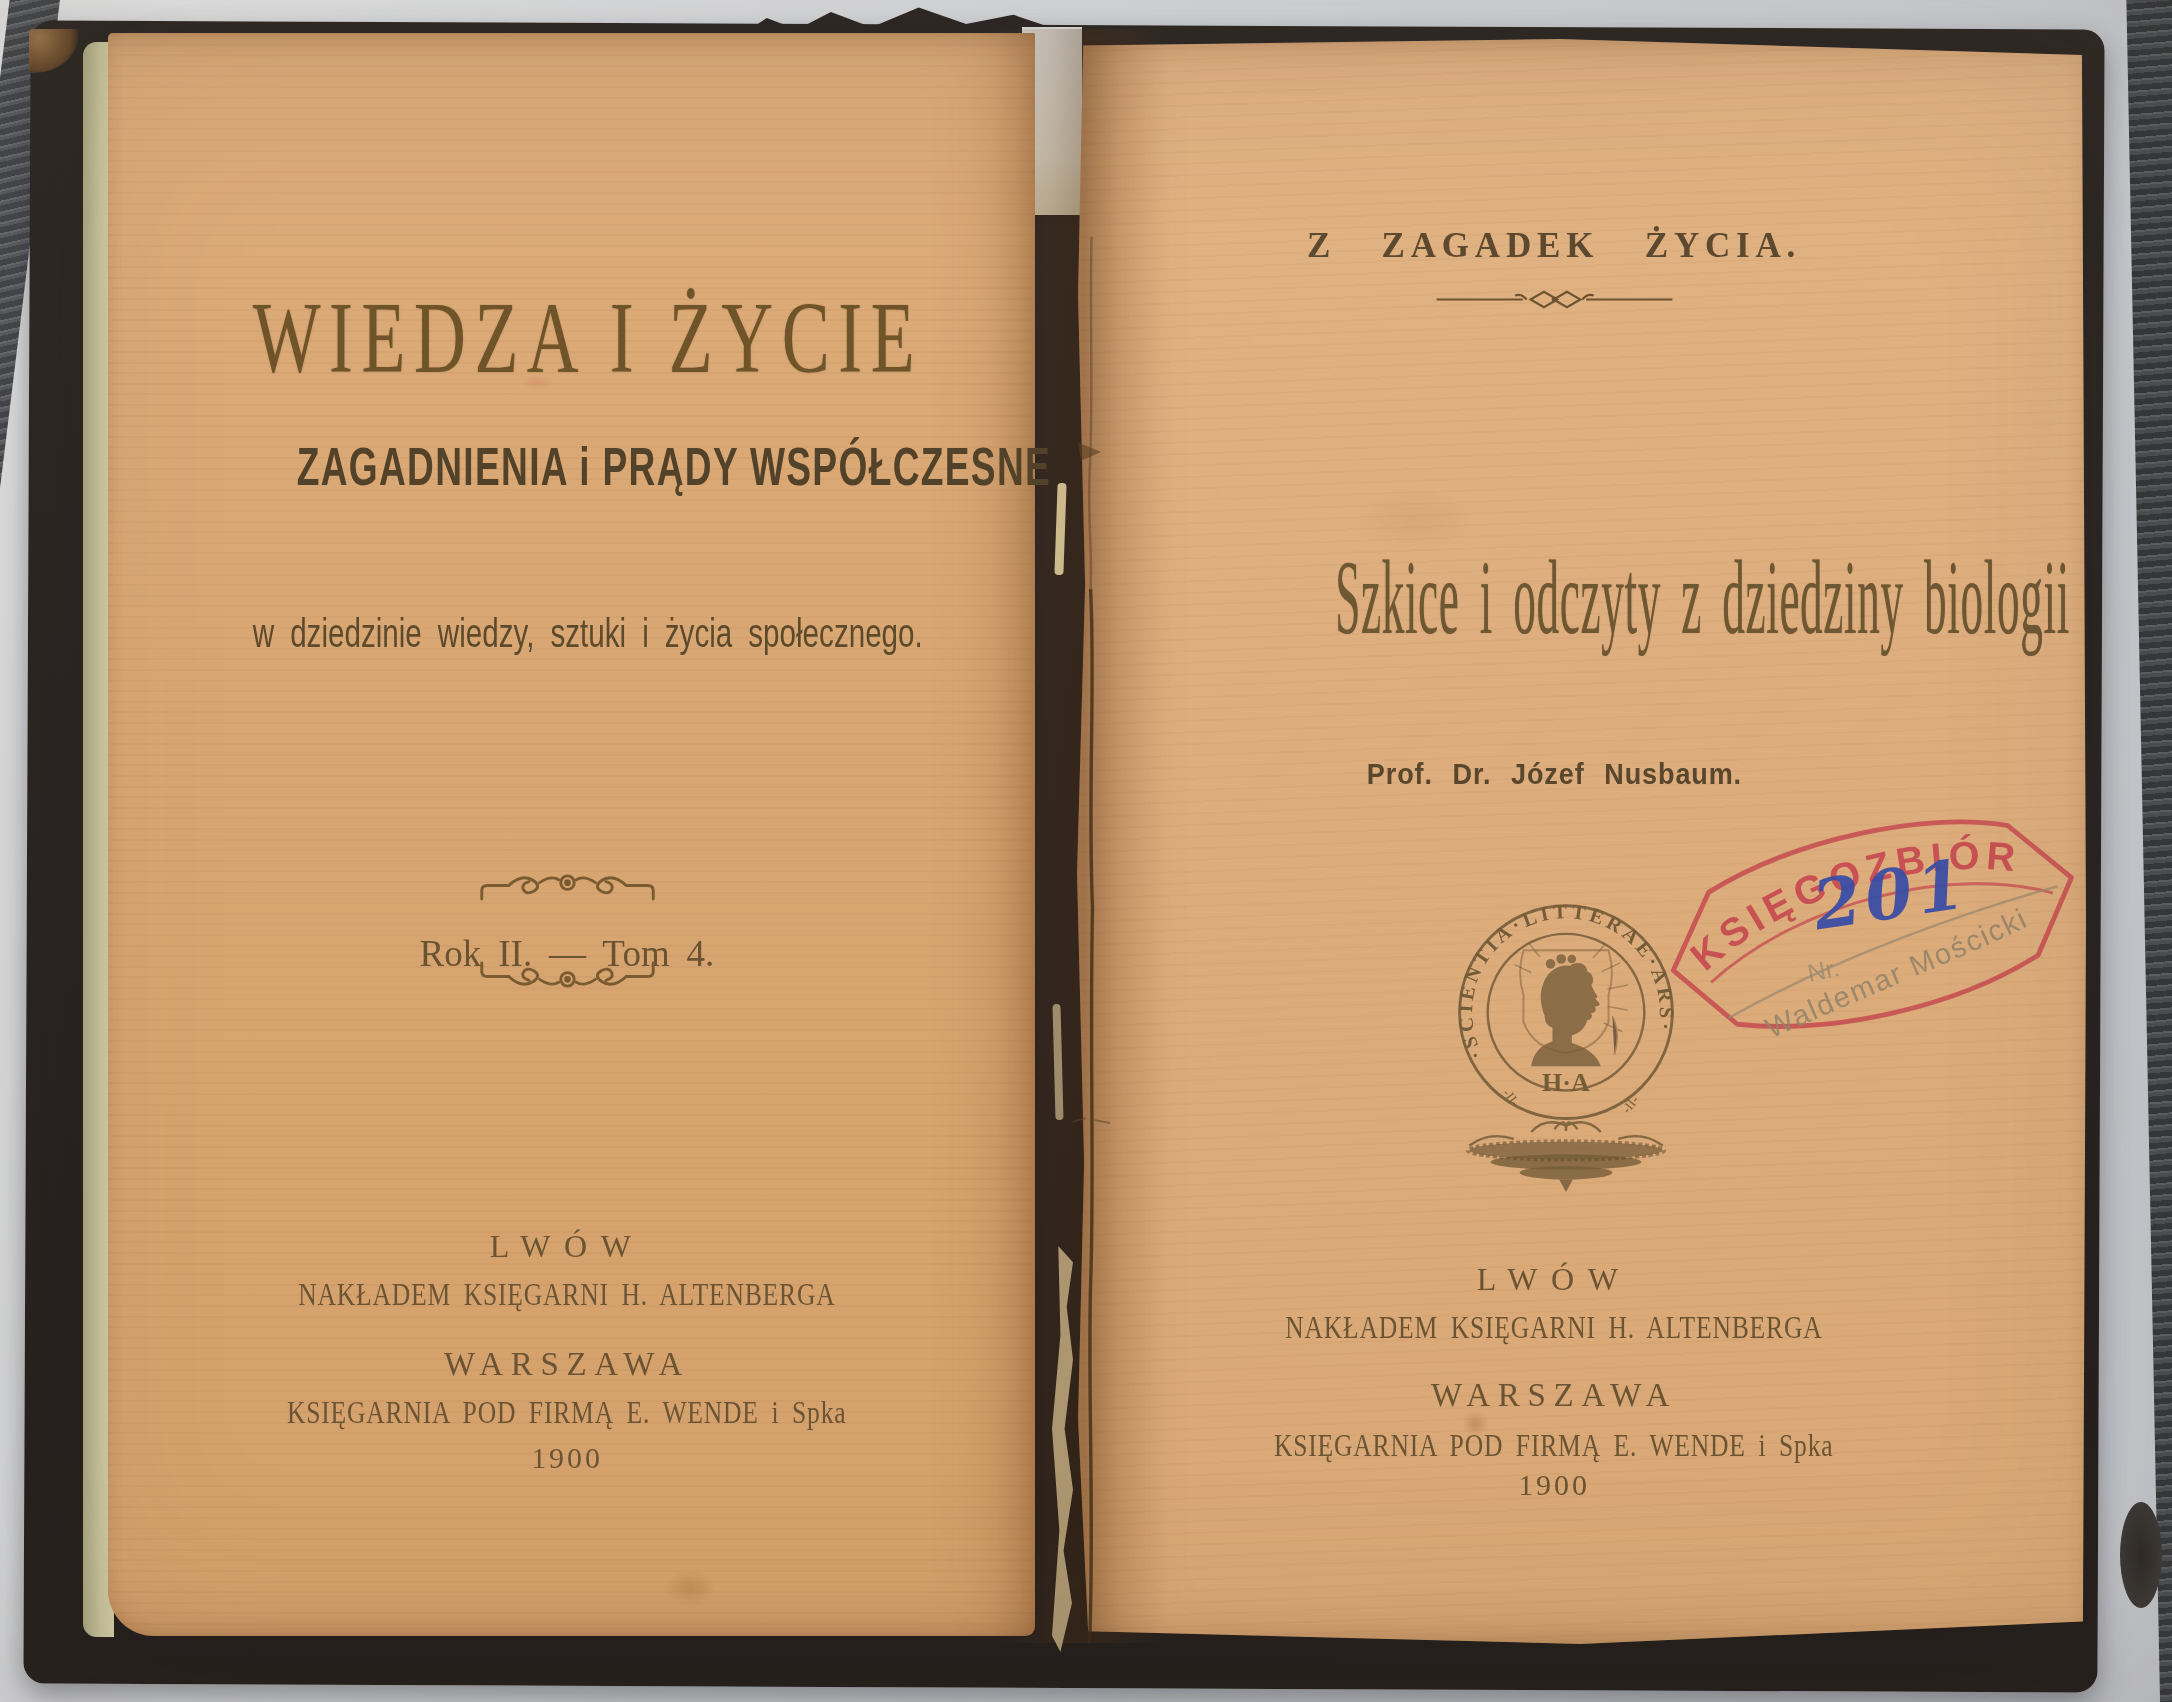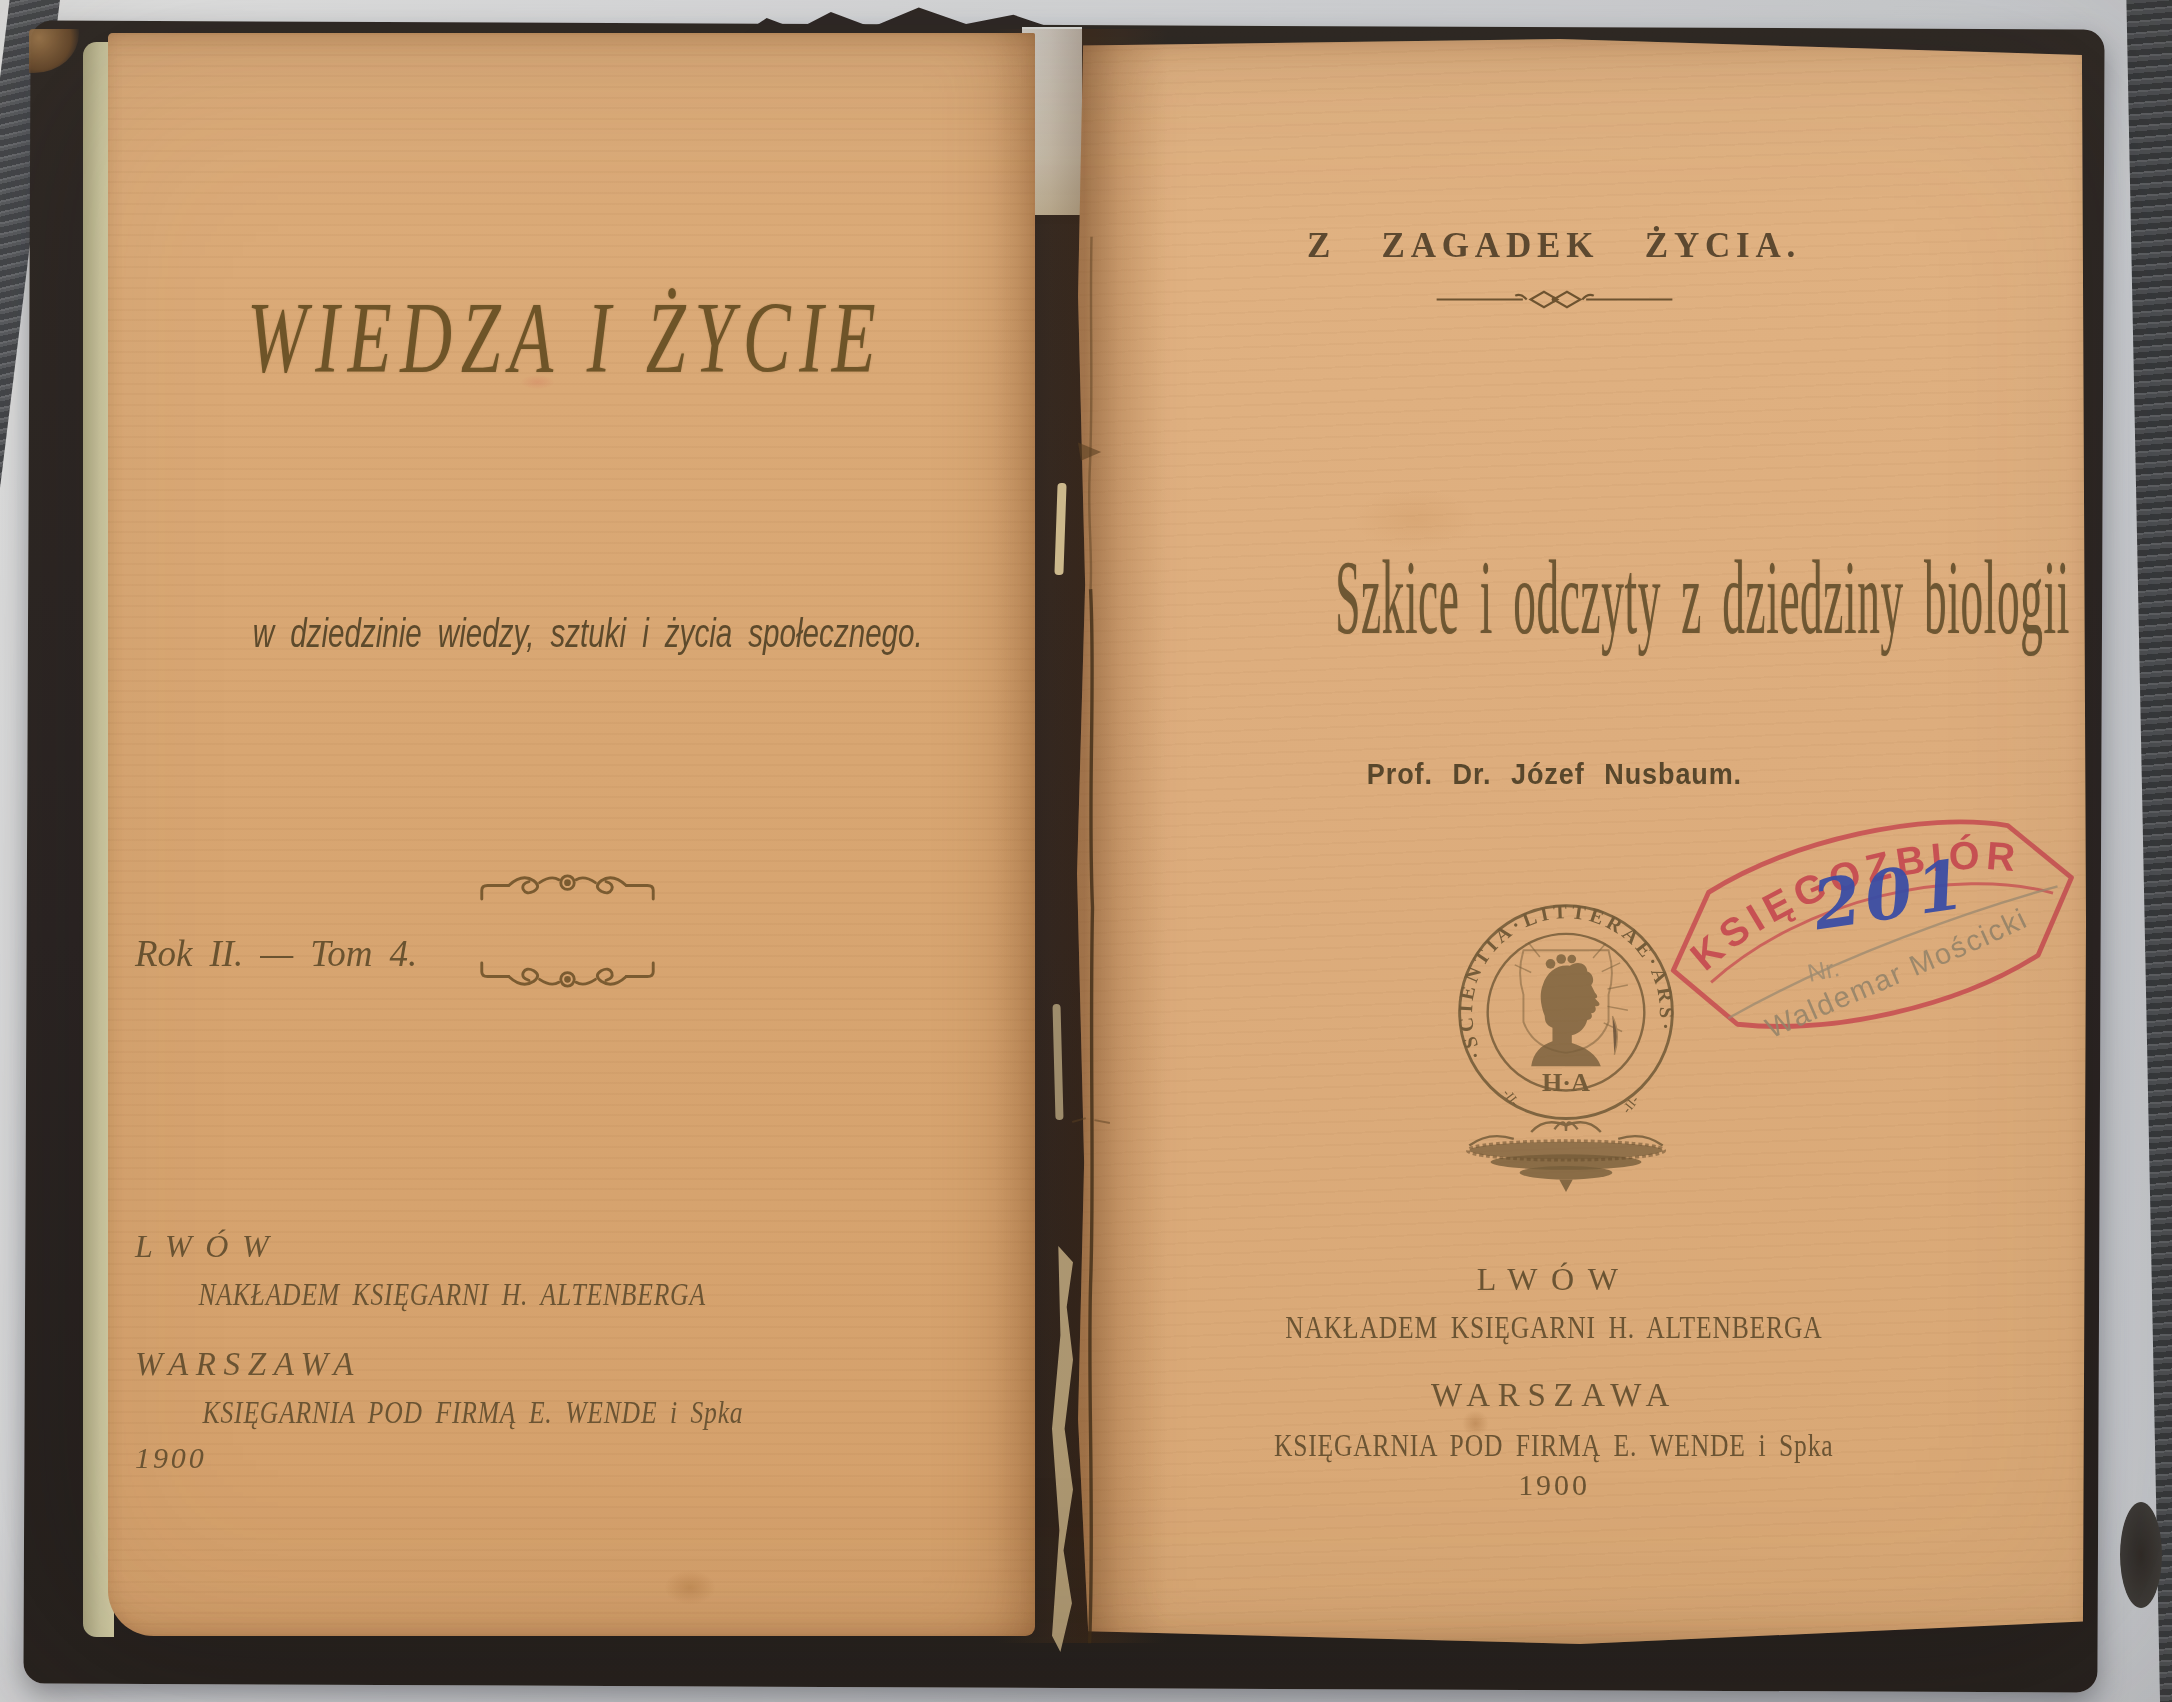--- a/index.html
+++ b/index.html
@@ -49,21 +49,21 @@
   .tb3{left:1052px;top:1246px;width:21px;height:406px;opacity:.7;
     clip-path:polygon(30% 0,100% 4%,70% 15%,100% 28%,60% 45%,100% 60%,55% 75%,95% 88%,40% 100%,0 96%,35% 70%,0 45%,40% 22%);
     background:#e0c795;}
   
   .stain{position:absolute;border-radius:50%;pointer-events:none;}
   .s1{left:664px;top:1570px;width:52px;height:35px;background:radial-gradient(rgba(150,90,35,.28),transparent 70%);}
   .s2{left:1462px;top:1410px;width:27px;height:27px;background:radial-gradient(rgba(140,85,35,.3),transparent 70%);}
   .s3{left:1352px;top:488px;width:126px;height:62px;background:radial-gradient(rgba(175,112,52,.12),transparent 70%);}
   .s4{left:521px;top:375px;width:33px;height:13.5px;background:radial-gradient(rgba(205,70,70,.16),transparent 75%);}
   
-  .lpline{position:absolute;left:135px;width:864px;color:#6b5433;font-style:italic;}
+  .lpline{position:absolute;left:135px;width:864px;text-align:center;color:#6b5433;}
   .rpline{position:absolute;left:1110px;width:888px;text-align:center;color:#6b5433;text-decoration:underline;}
   .cx{display:inline-block;white-space:nowrap;}
   .t-lp-title{font-family:"Liberation Serif",serif;font-size:97px;letter-spacing:11.6px;color:#6e5428;
     transform:scale(.74,1.04);transform-origin:50% 0;text-shadow:0 0 1.9px rgba(100,70,30,.35);}
   .t-lp-sub{font-family:"Liberation Sans",sans-serif;font-weight:700;font-size:53px;letter-spacing:1.9px;
     color:#53422a;transform:scaleX(.7);transform-origin:50% 0;}
   .t-lp-scope{font-family:"Liberation Sans",sans-serif;font-size:40px;word-spacing:10.6px;color:#5d4a2c;
     transform:scaleX(.74);transform-origin:50% 0;}
   .t-lp-volume{font-size:37px;word-spacing:7.7px;color:#6a5330;margin-top:28px;}
   .t-city{font-size:32px;letter-spacing:13.5px;color:#6b5433;}
@@ -117,20 +117,23 @@
   <div class="torn-bit tb3"></div>
 
   <div class="stain s1"></div>
   <div class="stain s2"></div>
   <div class="stain s3"></div>
   <div class="stain s4"></div>
 
   <div class="lpline" style="top:280px">
     <span class="cx t-lp-title">WIEDZA I ŻYCIE</span>
   </div>
+  <div class="lpline" style="top:436px">
+    <span class="cx t-lp-sub">ZAGADNIENIA i PRĄDY WSPÓŁCZESNE</span>
+  </div>
   <div class="lpline" style="top:611px">
     <span class="cx t-lp-scope">w dziedzinie wiedzy, sztuki i życia społecznego.</span>
   </div>
 
   <div class="orn-wrap" style="left:135px;top:869px;width:864px">
     <svg width="183" height="35" viewBox="0 0 190 36">
       <g fill="none" stroke="#7a5b31" stroke-width="3" stroke-linecap="round">
         <g id="flhalf">
           <path d="M6,31 v-9 q0,-5 6,-5 h22"></path>
           <path d="M34,17 q14,-13 26,-5 q8,6 0,11 q-8,4 -11,-2 q-2,-6 6,-8"></path>

